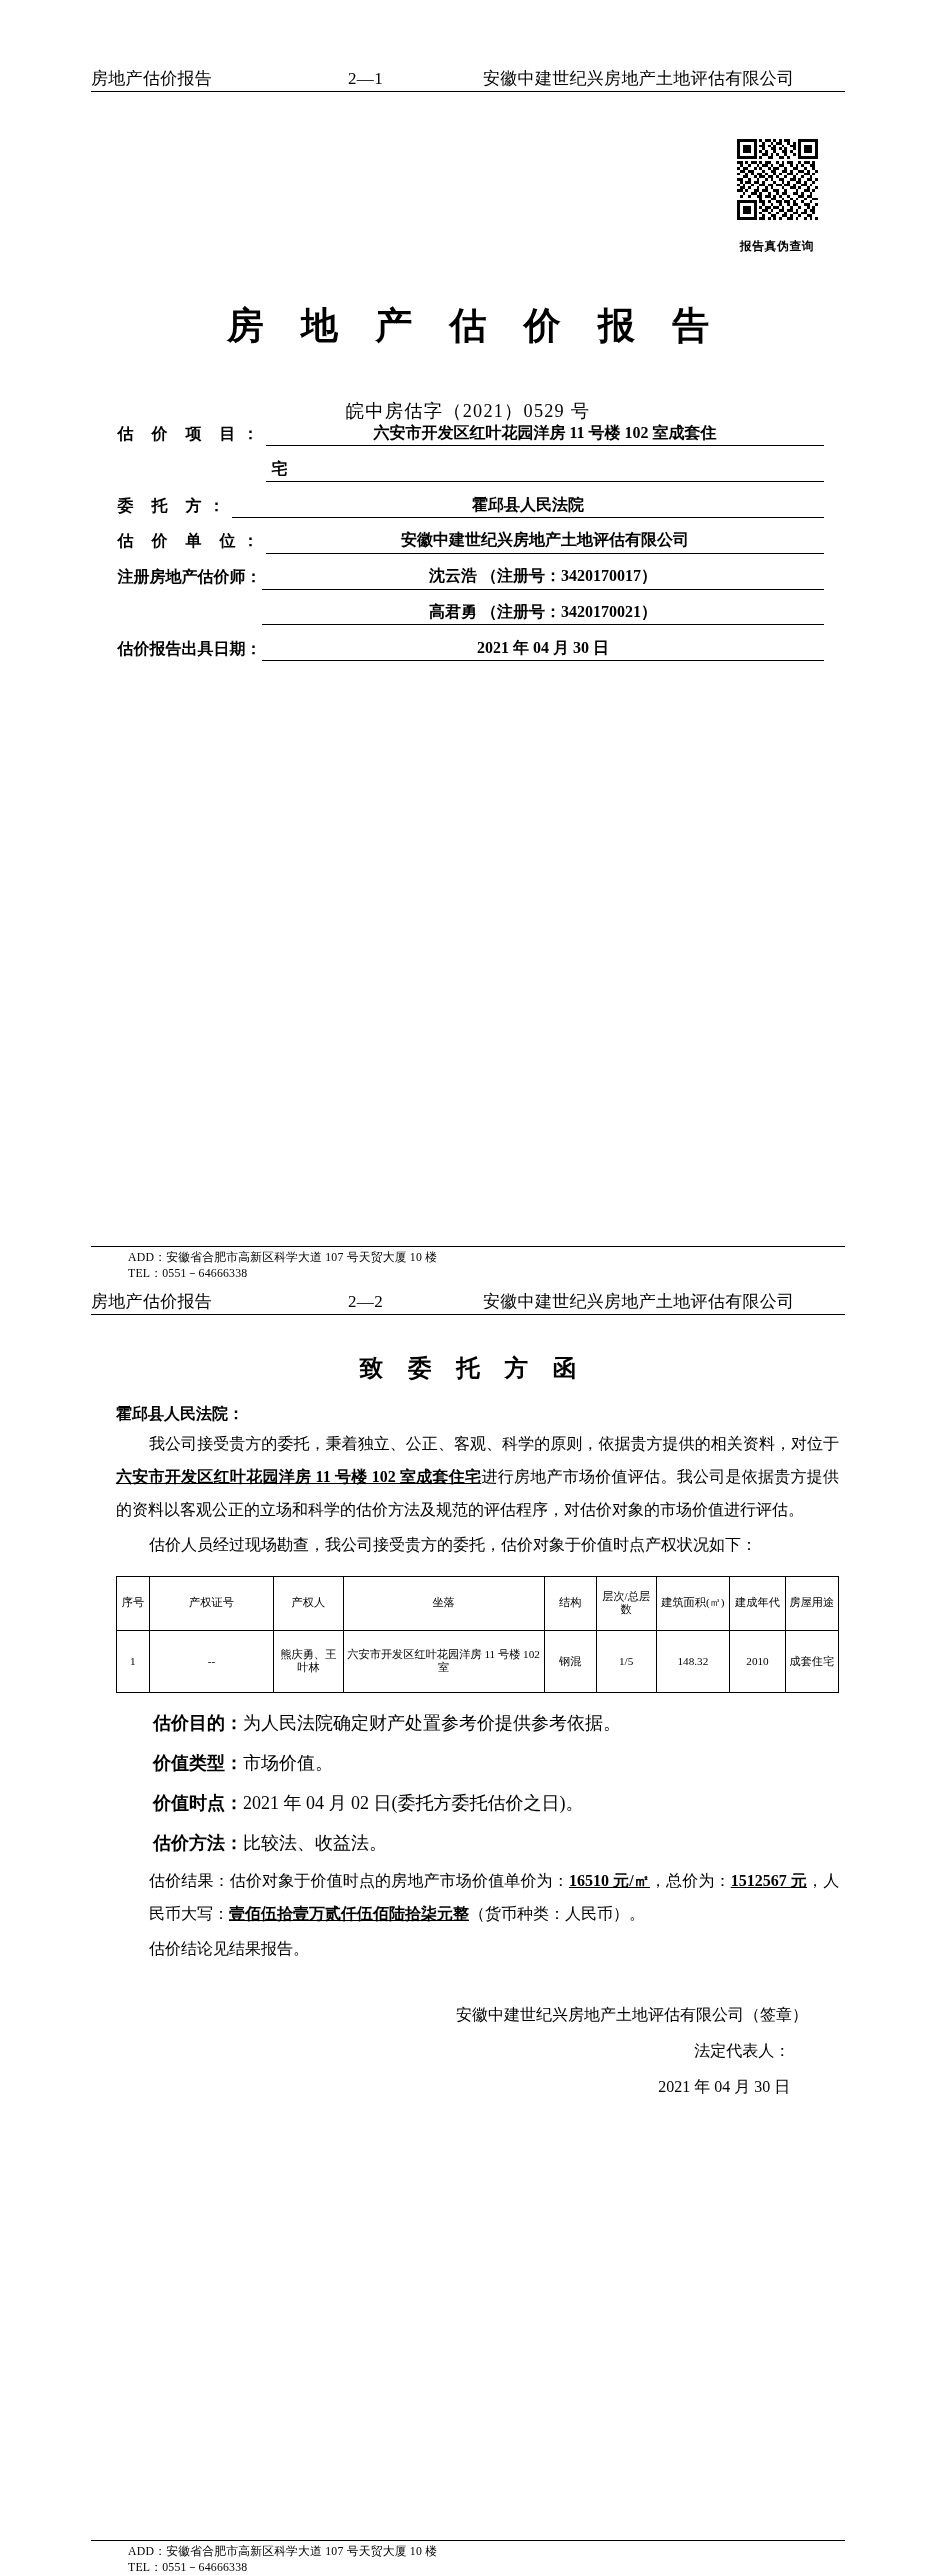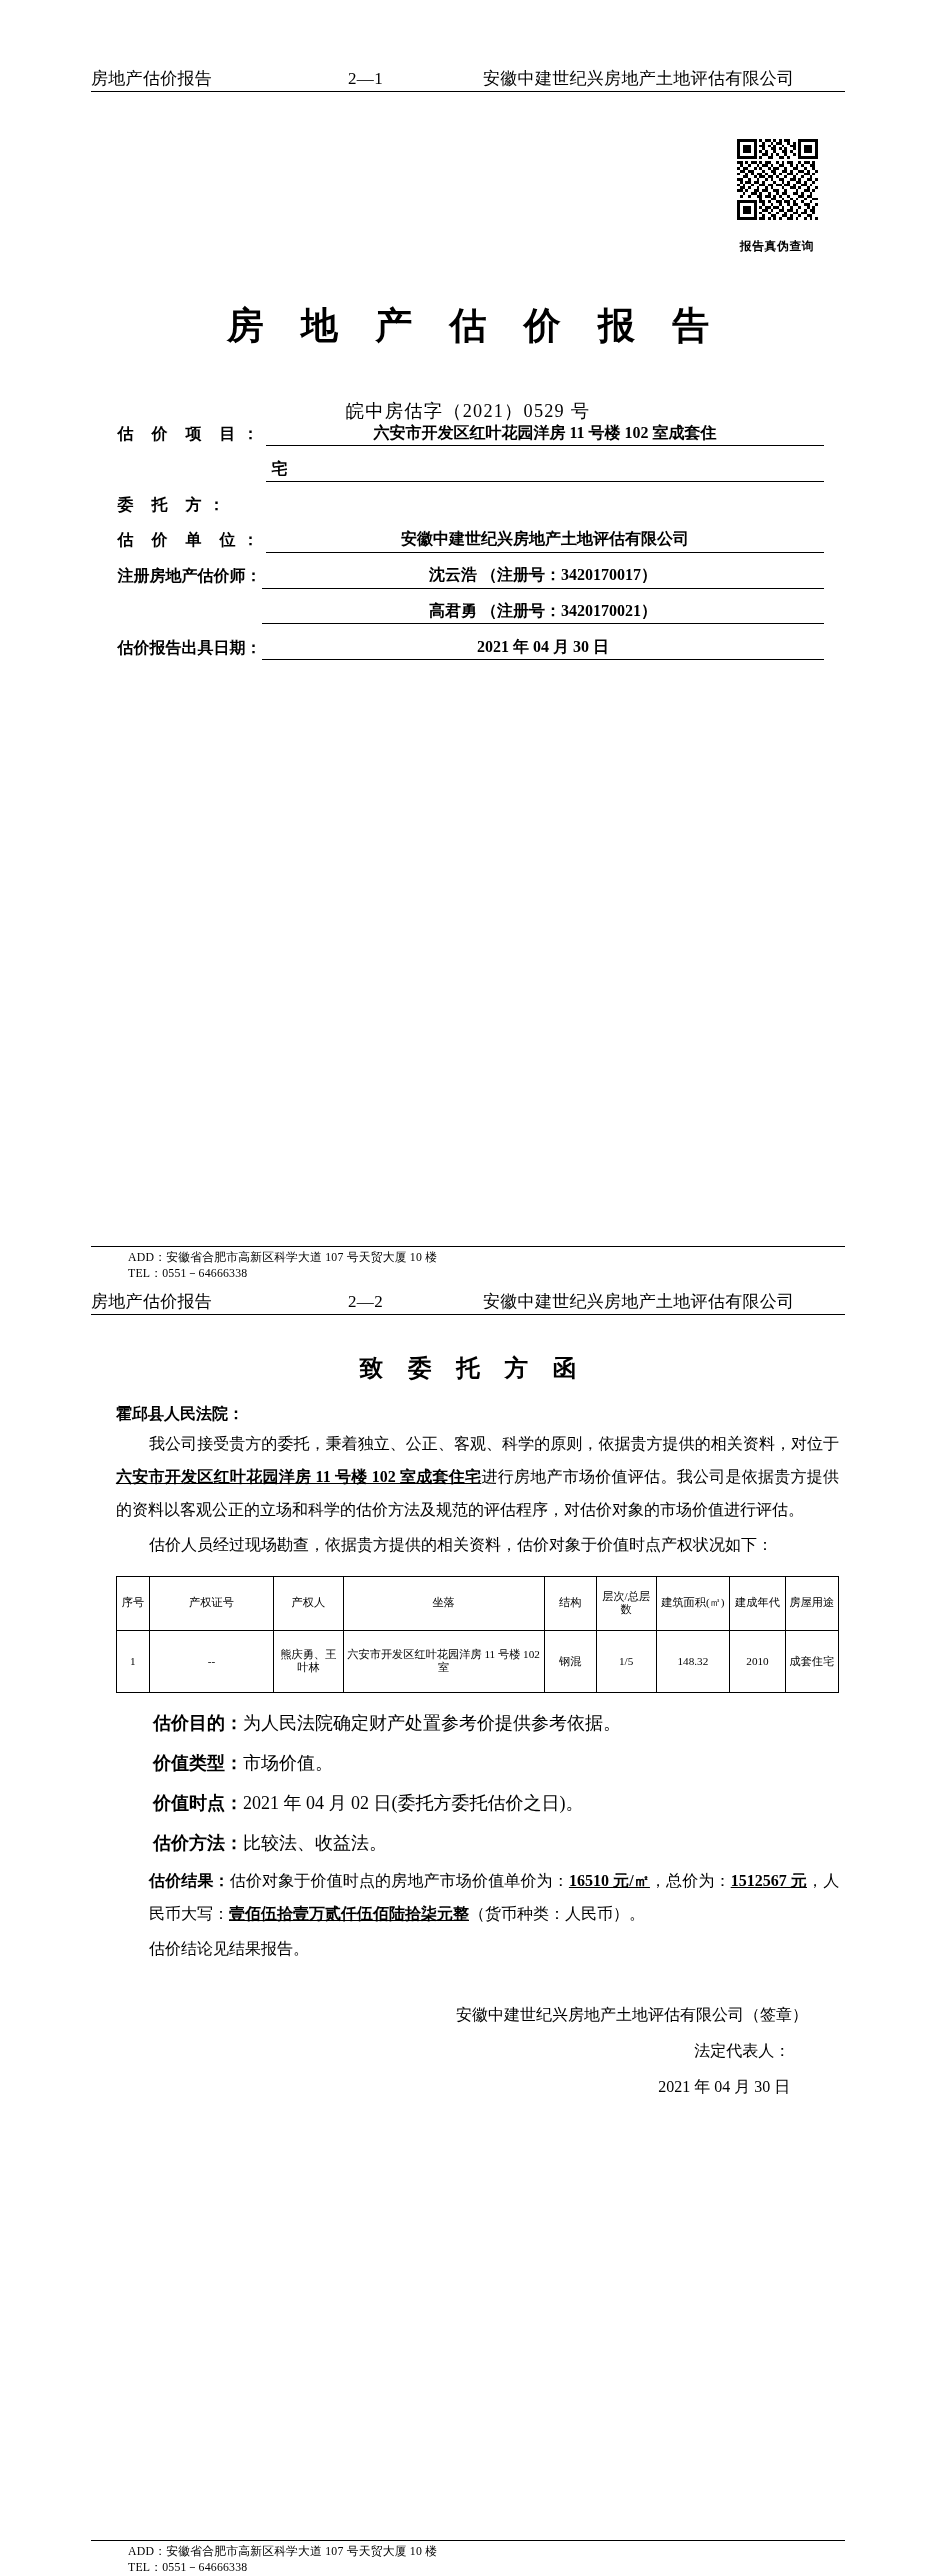--- a/index.html
+++ b/index.html
@@ -149,21 +149,21 @@
   }
   .para {
     font-size: 16px;
     line-height: 2.05;
     text-align: justify;
     margin: 0 0 2.4px 0;
     padding: 0 5.9px 0 25px;
     text-indent: 33px;
   }
   .u { text-decoration: underline; font-weight: bold; margin-top: 8px; }
-  .bold { font-weight: bold; }
+  .bold { font-weight: normal; }
 
   
   table.prop {
     border-collapse: collapse;
     width: calc(100% - 31px);
     margin: 14px 0 11.8px 25px;
     font-size: 11.2px;
     table-layout: fixed;
   }
   table.prop th, table.prop td {
@@ -470,20 +470,21 @@
         <span class="info-label lbl-spread">估 价 项 目：</span>
         <span class="info-value">六安市开发区红叶花园洋房 11 号楼 102 室成套住</span>
       </div>
       <div class="info-row cont">
         <span class="info-label lbl-spread">估 价 项 目：</span>
         <span class="info-value sub">宅</span>
       </div>
 
       <div class="info-row">
         <span class="info-label lbl-spread">委 托 方：</span>
+        <span class="info-value">霍邱县人民法院</span>
       </div>
 
       <div class="info-row">
         <span class="info-label lbl-spread">估 价 单 位：</span>
         <span class="info-value">安徽中建世纪兴房地产土地评估有限公司</span>
       </div>
 
       <div class="info-row">
         <span class="info-label">注册房地产估价师：</span>
         <span class="info-value">沈云浩 （注册号：3420170017）</span>
@@ -514,21 +515,21 @@
       <div class="rh-right">安徽中建世纪兴房地产土地评估有限公司</div>
     </div>
     <div class="head-rule"></div>
 
     <h2 class="letter-title">致 委 托 方 函</h2>
 
     <div class="salutation">霍邱县人民法院：</div>
 
     <p class="para"><span>我公司接受贵方的委托，秉着独立、公正、客观、科学的原则，依据贵方提供的相关资料，对位于</span><span class="u">六安市开发区红叶花园洋房 11 号楼 102 室成套住宅</span><span>进行房地产市场价值评估。我公司是依据贵方提供的资料以客观公正的立场和科学的估价方法及规范的评估程序，对估价对象的市场价值进行评估。</span></p>
 
-    <p class="para">估价人员经过现场勘查，依据贵方提供的相关资料，估价对象于价值时点产权状况如下：</p>
+    <p class="para">估价人员经过现场勘查，我公司接受贵方的委托，估价对象于价值时点产权状况如下：</p>
 
     <table class="prop">
       <thead>
         <tr>
           <th class="col-no">序号</th>
           <th class="col-cert">产权证号</th>
           <th class="col-owner">产权人</th>
           <th class="col-loc">坐落</th>
           <th class="col-struct">结构</th>
           <th class="col-floor">层次/总层数</th>

